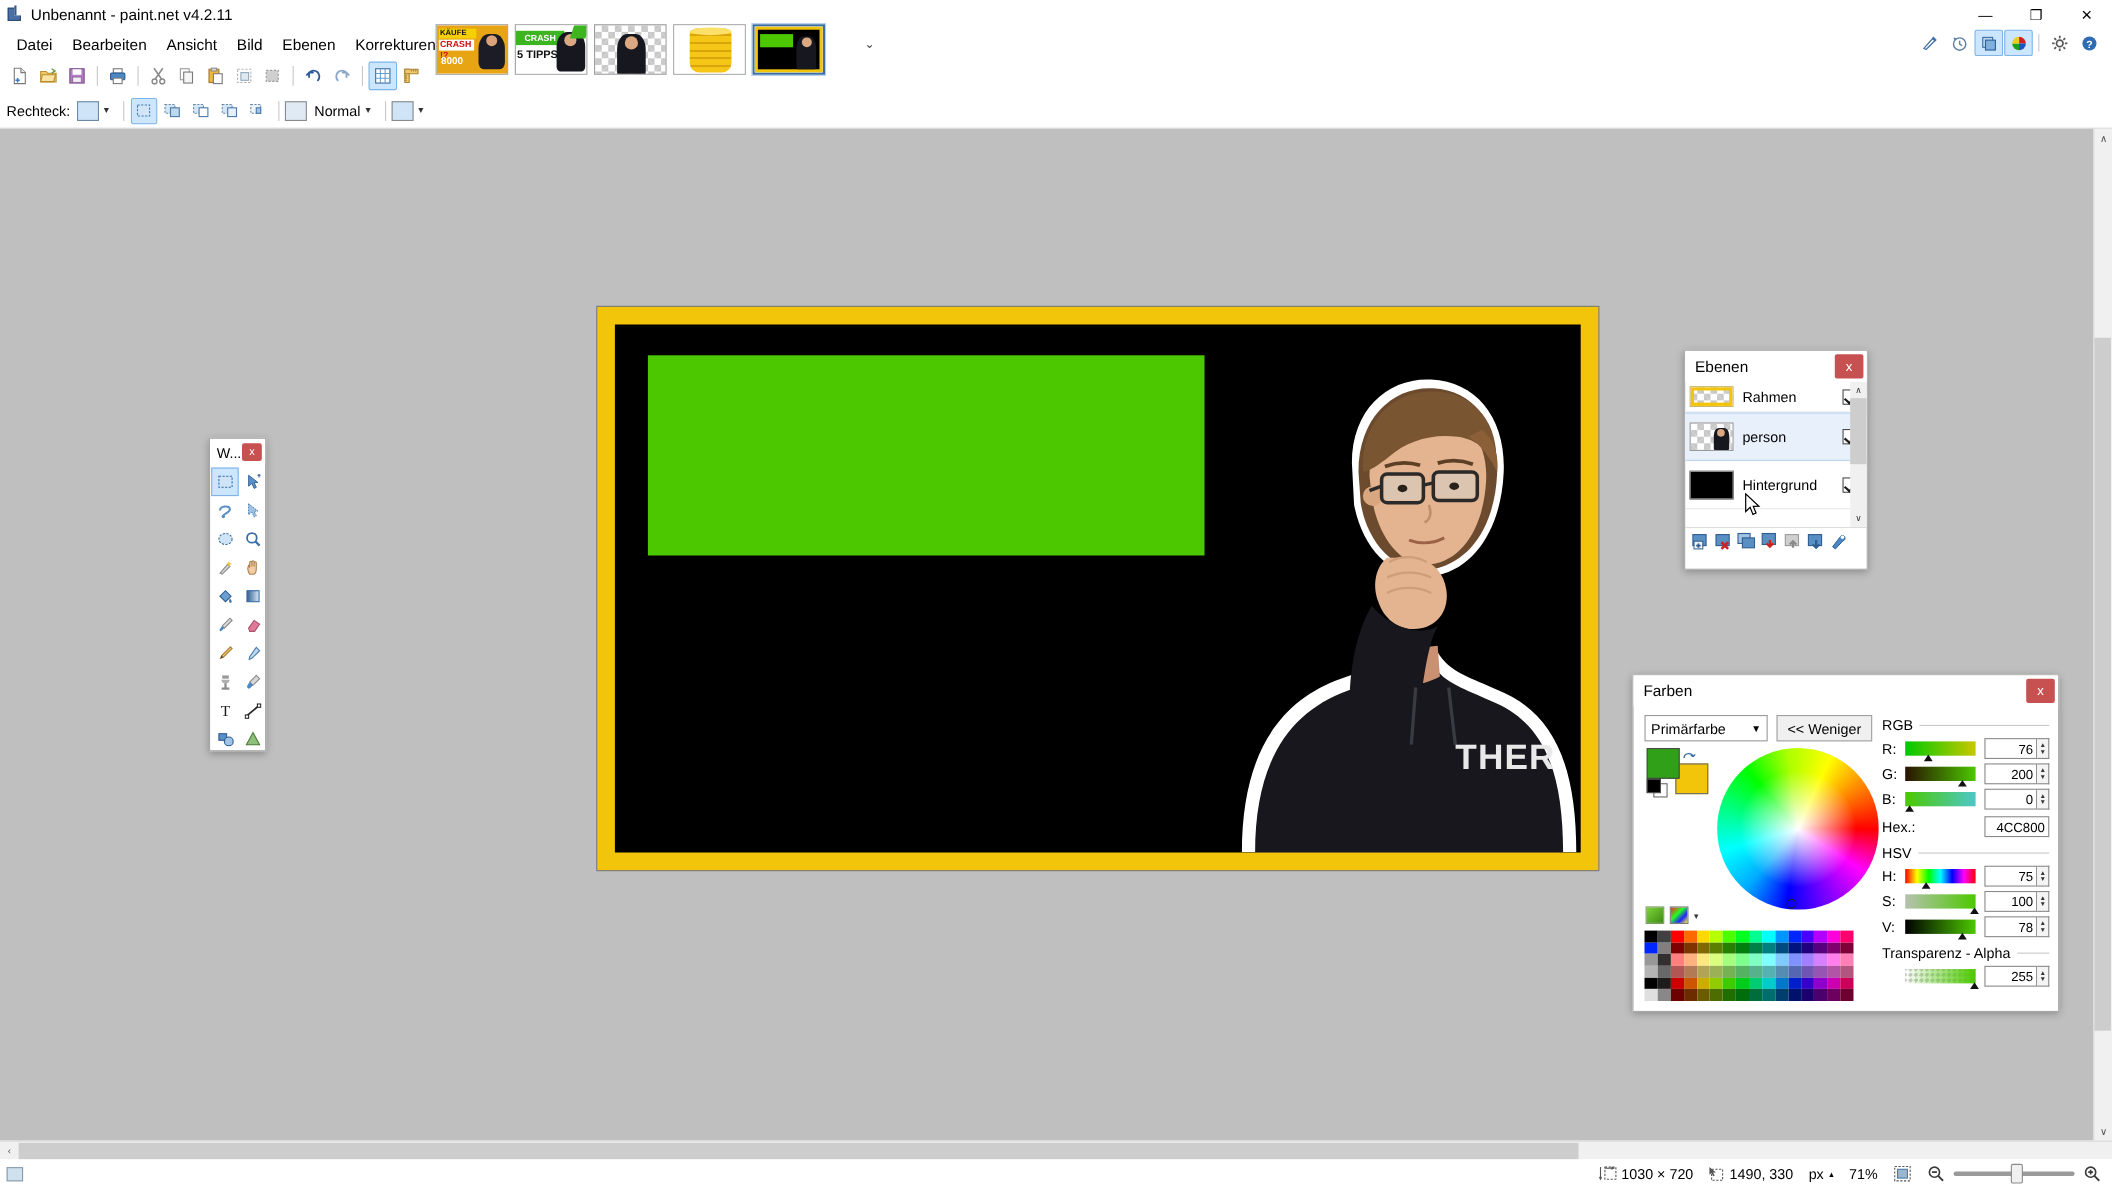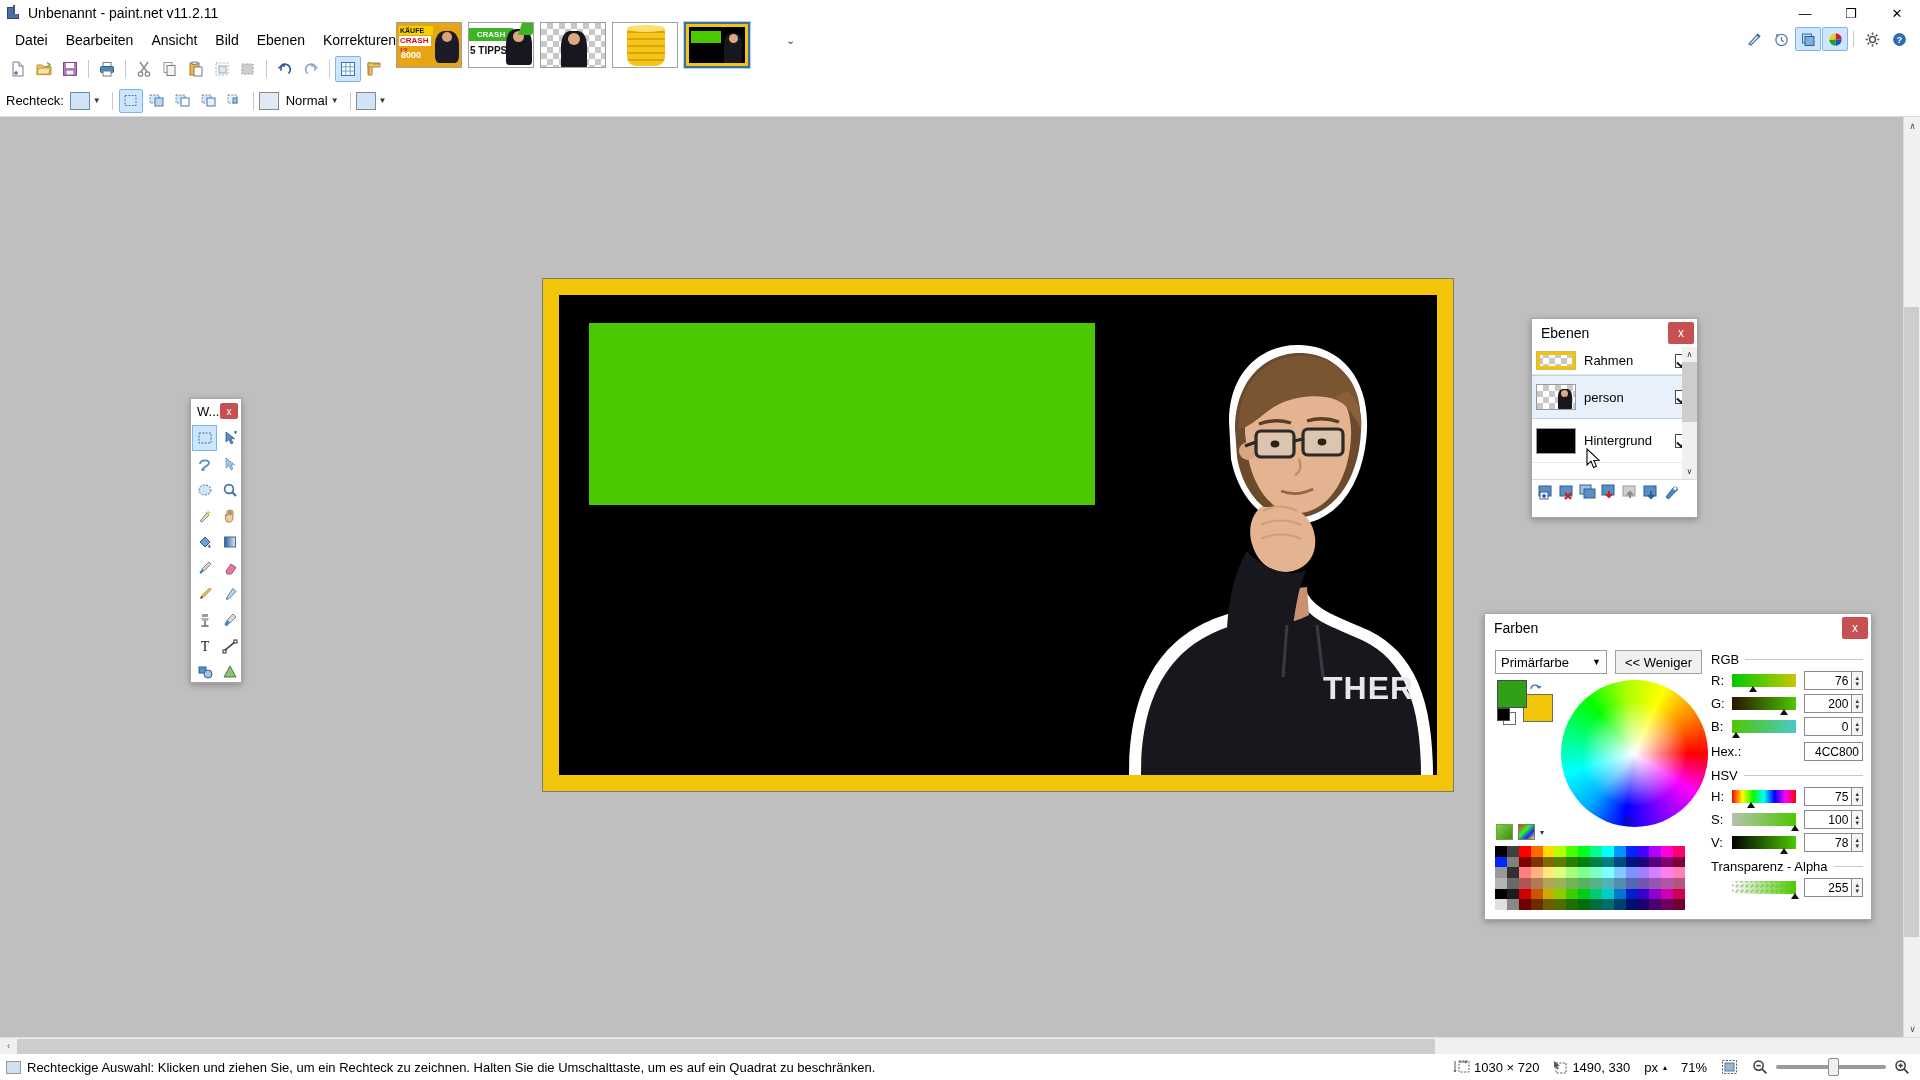--- a/index.html
+++ b/index.html
@@ -115,21 +115,21 @@
   .palgrid{display:grid;grid-template-columns:repeat(16,1fr);grid-template-rows:repeat(6,1fr);width:190px;height:64px;}
 </style>
 </head>
 <body>
 
 <div id="titlebar">
   <span class="tb-icon">
     <span class="sq"></span>
       <span class="pen"></span>
   </span>
-  <span class="tb-title">Unbenannt - paint.net v11.2.11</span>
+  <span class="tb-title">Unbenannt - paint.net v4.2.11</span>
   <div class="win-btns">
     <div class="win-btn">—</div>
     <div class="win-btn">❐</div>
     <div class="win-btn close">✕</div>
   </div>
 </div>
 
 <div id="menubar">
   <div class="mi">Datei</div>
   <div class="mi">Bearbeiten</div>
@@ -850,21 +850,20 @@
   <div id="vthumb"></div>
   <div class="arr" style="position:absolute;bottom:0;">∨</div>
 </div>
 <div id="hscroll">
   <div class="arr">‹</div>
   <div id="hthumb"></div>
 </div>
 
 <div id="statusbar">
   <span style="width:15px;height:13px;border:1px solid #8a9aa8;background:#cfe0ee;margin-left:6px;display:inline-block;"></span>
-  <span class="stxt">Rechteckige Auswahl: Klicken und ziehen Sie, um ein Rechteck zu zeichnen. Halten Sie die Umschalttaste, um es auf ein Quadrat zu beschränken.</span>
 </div>
 <div id="statusright">
   <span style="display:flex;align-items:center;gap:4px;">
     <svg width="17" height="15" viewBox="0 0 17 15">
       <rect x="6" y="1" width="10" height="11" fill="none" stroke="#555" stroke-dasharray="2 1.4"></rect>
       <path d="M2 1 v10 M1 10 l1 2 1-2" stroke="#555" fill="none"></path>
       <path d="M6 2 h7 M12 1 l2 1 -2 1" stroke="#555" fill="none"></path>
     </svg>
     <span>1030 × 720</span>
   </span>

